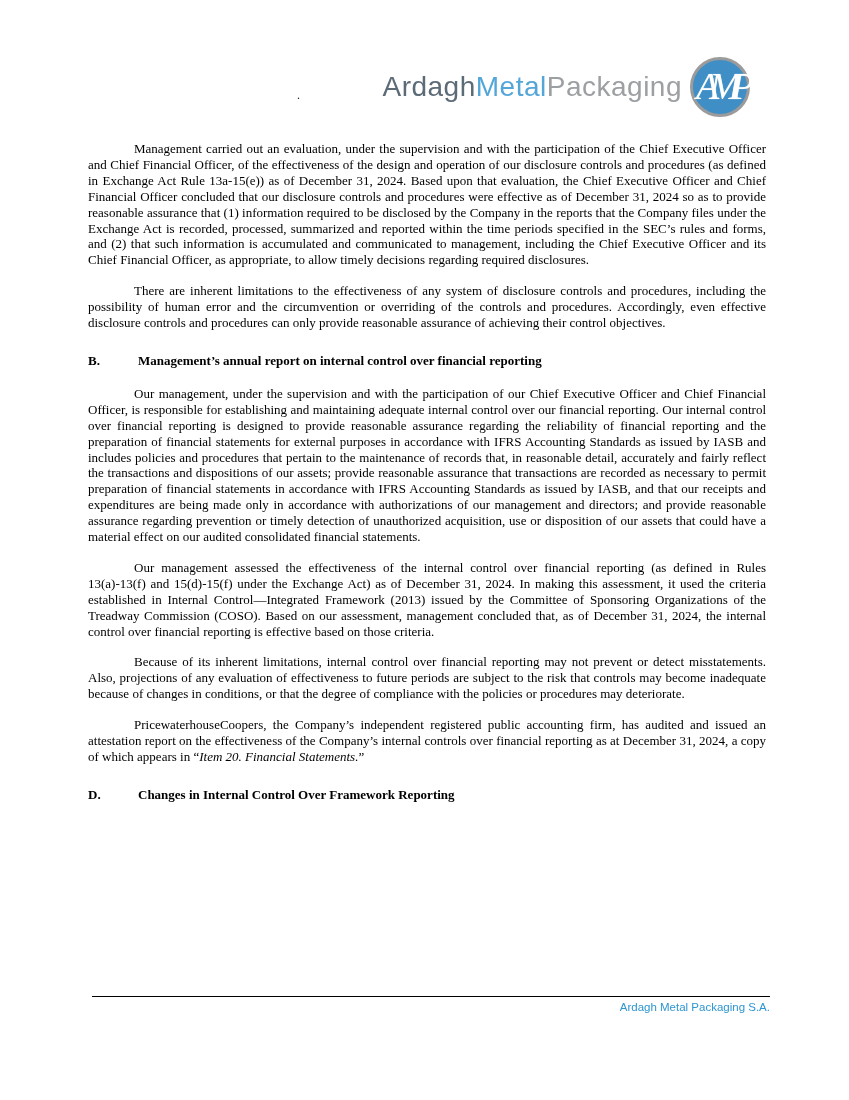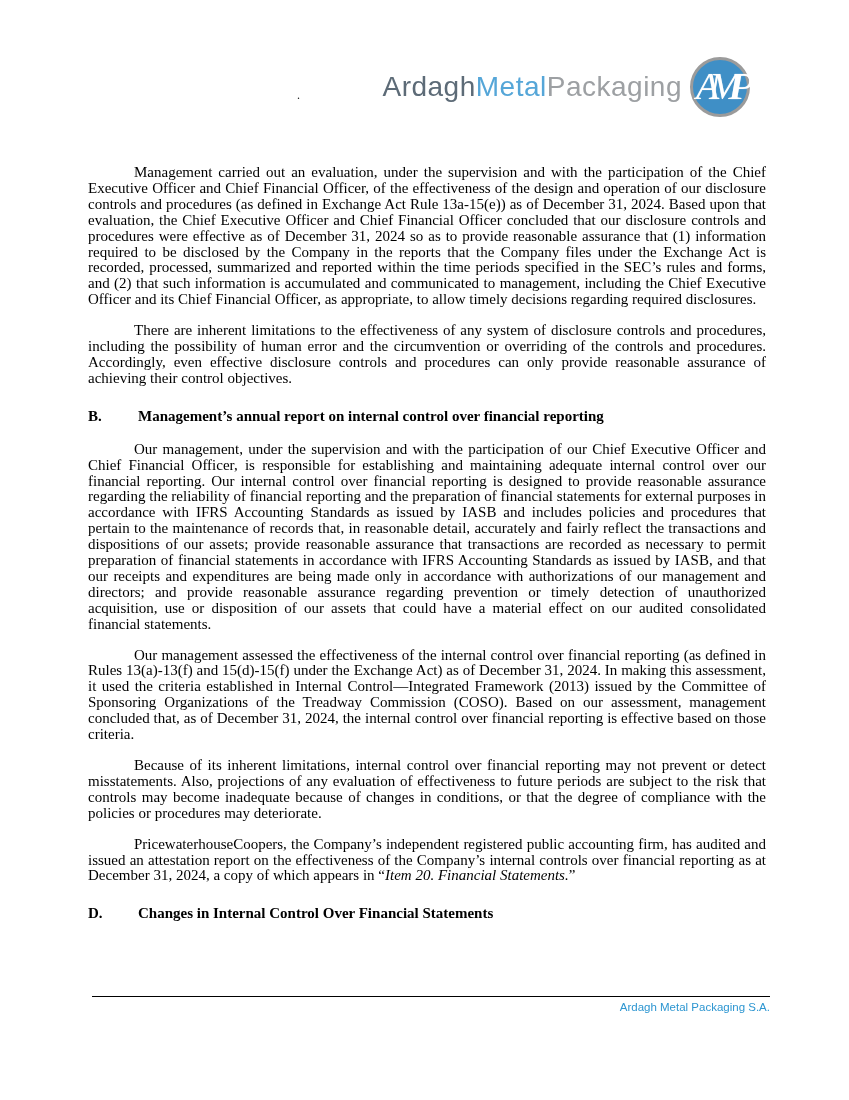--- a/index.html
+++ b/index.html
@@ -65,24 +65,23 @@
     font-size: 12px;
     color: #222;
   }
 
   
   .content {
     position: absolute;
     left: 88px;
     top: 141px;
     width: 678px;
-    font-size: 15px;
+    font-size: 13px;
     line-height: 15.9px;
     text-align: justify;
-    margin-top: 24px;
   }
   .para {
     margin: 0 0 15px 0;
     text-indent: 46px;
   }
   .para em { font-style: italic; }
   .heading {
     margin: 22px 0 17px 0;
     font-weight: bold;
     text-align: left;
@@ -145,21 +144,21 @@
     <p class="para">Our management, under the supervision and with the participation of our Chief Executive Officer and Chief Financial Officer, is responsible for establishing and maintaining adequate internal control over our financial reporting. Our internal control over financial reporting is designed to provide reasonable assurance regarding the reliability of financial reporting and the preparation of financial statements for external purposes in accordance with IFRS Accounting Standards as issued by IASB and includes policies and procedures that pertain to the maintenance of records that, in reasonable detail, accurately and fairly reflect the transactions and dispositions of our assets; provide reasonable assurance that transactions are recorded as necessary to permit preparation of financial statements in accordance with IFRS Accounting Standards as issued by IASB, and that our receipts and expenditures are being made only in accordance with authorizations of our management and directors; and provide reasonable assurance regarding prevention or timely detection of unauthorized acquisition, use or disposition of our assets that could have a material effect on our audited consolidated financial statements.</p>
 
     <p class="para">Our management assessed the effectiveness of the internal control over financial reporting (as defined in Rules 13(a)-13(f) and 15(d)-15(f) under the Exchange Act) as of December 31, 2024. In making this assessment, it used the criteria established in Internal Control—Integrated Framework (2013) issued by the Committee of Sponsoring Organizations of the Treadway Commission (COSO). Based on our assessment, management concluded that, as of December 31, 2024, the internal control over financial reporting is effective based on those criteria.</p>
 
     <p class="para">Because of its inherent limitations, internal control over financial reporting may not prevent or detect misstatements. Also, projections of any evaluation of effectiveness to future periods are subject to the risk that controls may become inadequate because of changes in conditions, or that the degree of compliance with the policies or procedures may deteriorate.</p>
 
 
     <p class="para"><span>PricewaterhouseCoopers, the Company’s independent registered public accounting firm, has audited and issued an attestation report on the effectiveness of the Company’s internal controls over financial reporting as at December 31, 2024, a copy of which appears in “</span><em>Item 20. Financial Statements.</em><span>”</span></p>
 
     <div class="heading">
-      <span class="h-letter">D.</span><span class="h-title">Changes in Internal Control Over Financial Statements</span>
+      <span class="h-letter">D.</span><span class="h-title">Changes in Internal Control Over Framework Reporting</span>
     </div>
 
 
   </main>
 
   <div class="footer-rule"></div>
   <div class="footer-company">Ardagh Metal Packaging S.A.</div>
 
 </div>
 

